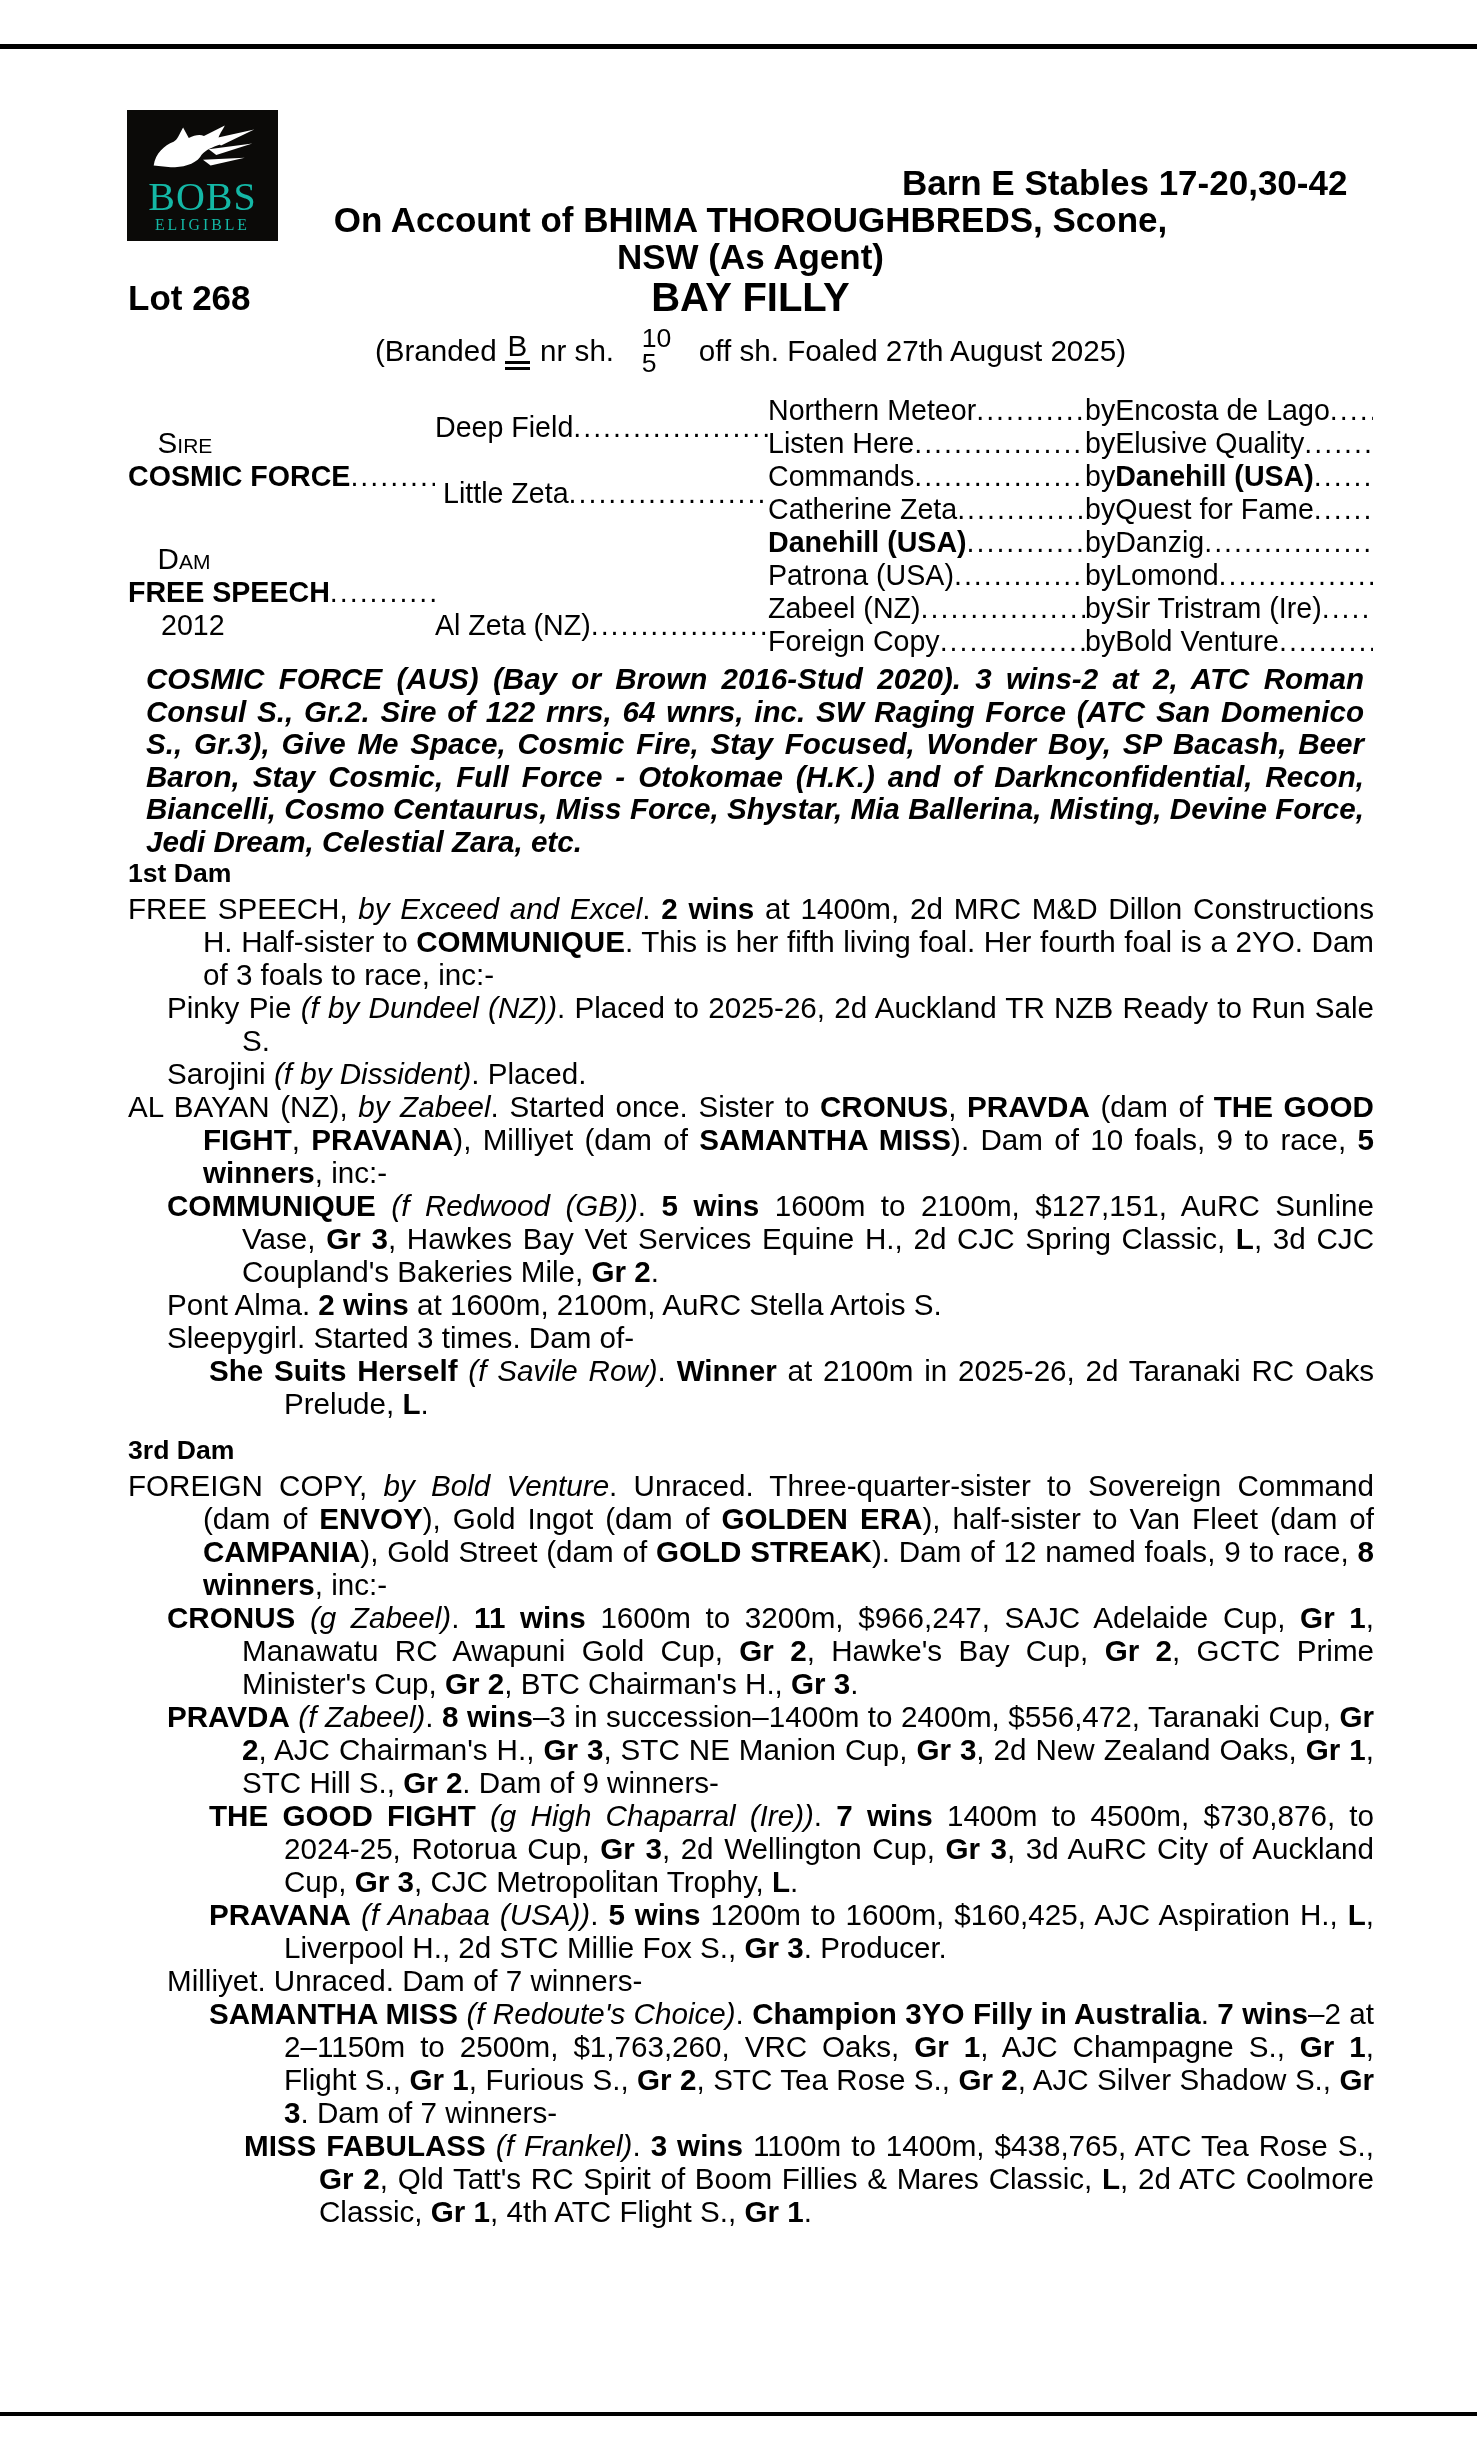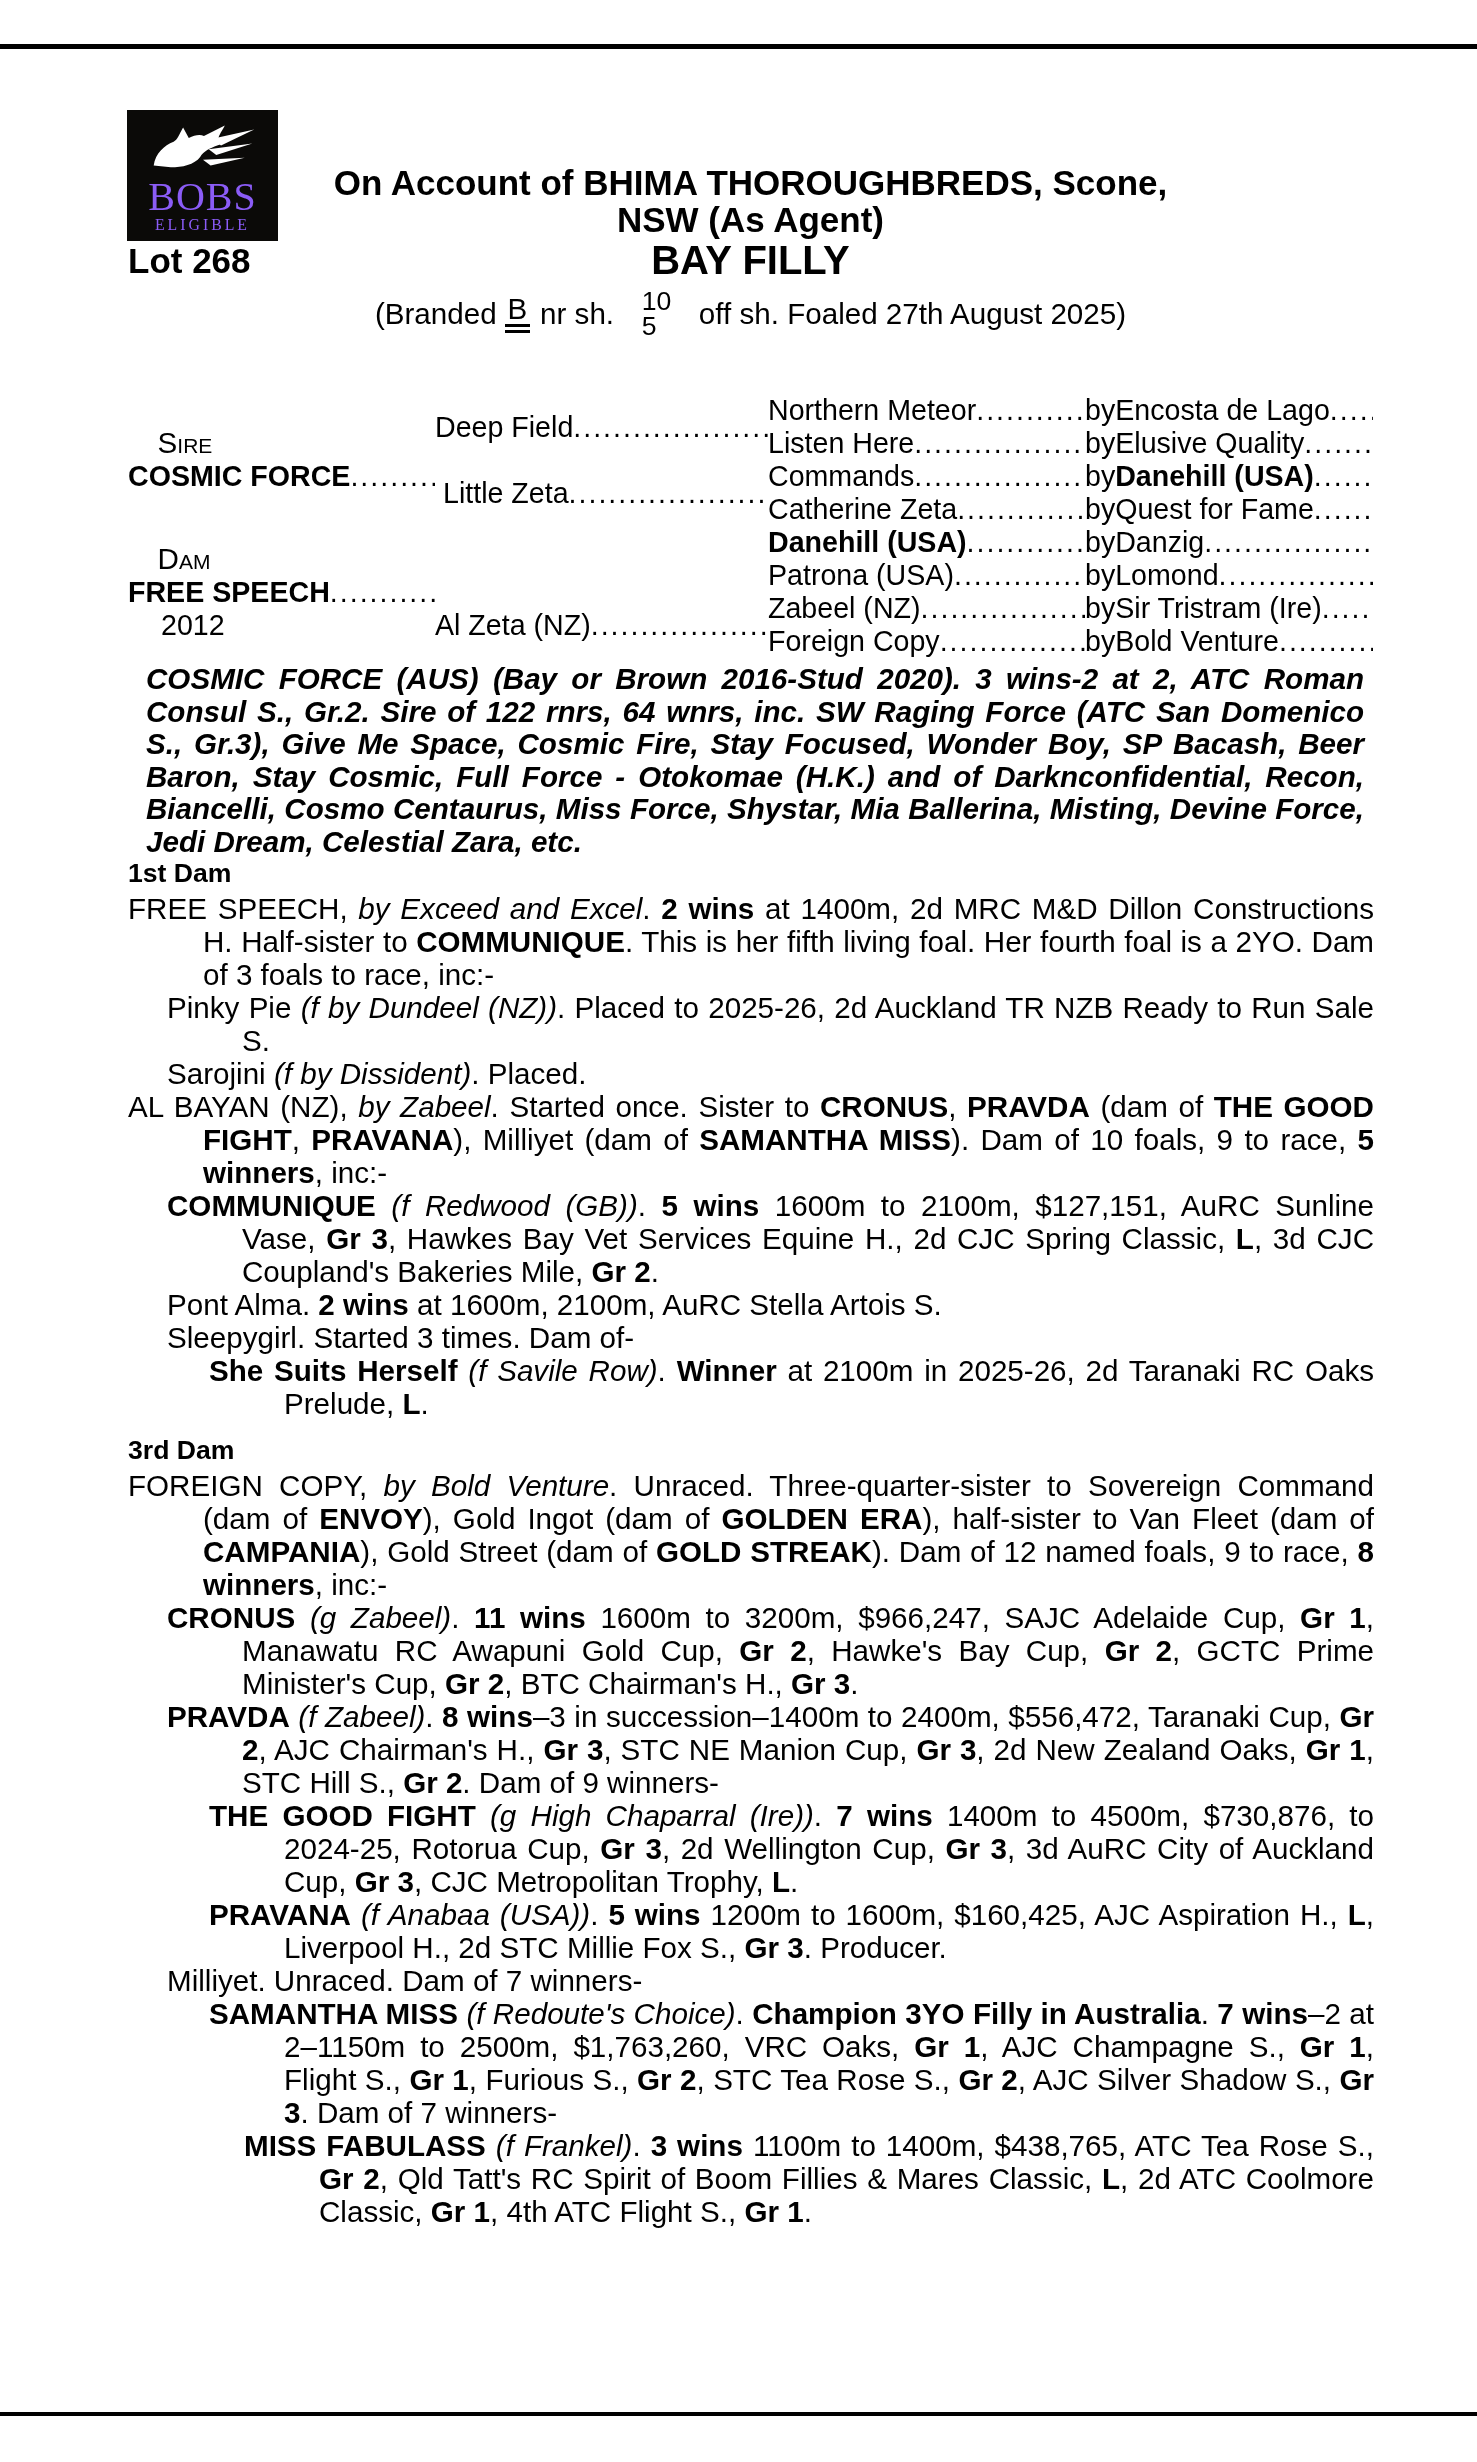--- a/index.html
+++ b/index.html
@@ -7,21 +7,21 @@
     position:relative;width:1478px;height:2463px;background:#ffffff;color:#000;
     font-family:"Liberation Sans",sans-serif;overflow:hidden;
   }
   .rule{position:absolute;left:0;width:1478px;background:#000;}
   #rule-top{top:44px;height:4.9px;}
   #rule-bottom{top:2412px;height:3.9px;}
 
   
   .logo{
     position:absolute;left:127px;top:110px;width:151px;height:131px;
-    background:#0b0a08;color:#8b5cf6;display:flex;flex-direction:column;
+    background:#0b0a08;color:#14b8a6;display:flex;flex-direction:column;
     align-items:center;justify-content:flex-start;box-sizing:border-box;padding-top:7.9px;
   }
   .logo-bobs{font-family:"Liberation Serif",serif;font-size:40px;line-height:39px;letter-spacing:1px;}
   .logo-eligible{font-family:"Liberation Serif",serif;font-size:15.8px;line-height:18.7px;letter-spacing:3px;}
 
   
   .header{position:absolute;left:128px;top:164px;width:1245px;}
   .barn-line{font-weight:bold;font-size:35px;line-height:37px;text-align:right;padding-right:25.6px;}
   .account-line{font-weight:bold;font-size:35px;line-height:37px;text-align:center;}
   .lot-row{position:relative;height:45px;}
@@ -80,20 +80,21 @@
         <path d="M70 22 L114 12 L79 29 Z" fill="#ffffff"></path>
         <path d="M66 33 L112 27 L74 39 Z" fill="#ffffff"></path>
         <path d="M60 44 L104 42 L68 50 Z" fill="#ffffff"></path>
       </svg>
     </span>
     <div class="logo-bobs">BOBS</div>
     <div class="logo-eligible">ELIGIBLE</div>
   </div>
 
   <div class="header">
+    <div class="barn-line">Barn E Stables 17-20,30-42</div>
     <div class="account-line">On Account of BHIMA THOROUGHBREDS, Scone,</div>
     <div class="account-line">NSW (As Agent)</div>
     <div class="lot-row">
       <span class="lot-number">Lot 268</span>
       <div class="horse-title">BAY FILLY</div>
     </div>
     <div class="brand-line">
       <span>(Branded</span>
       <span class="brand-mark">
         <span class="brand-letter">B</span>

